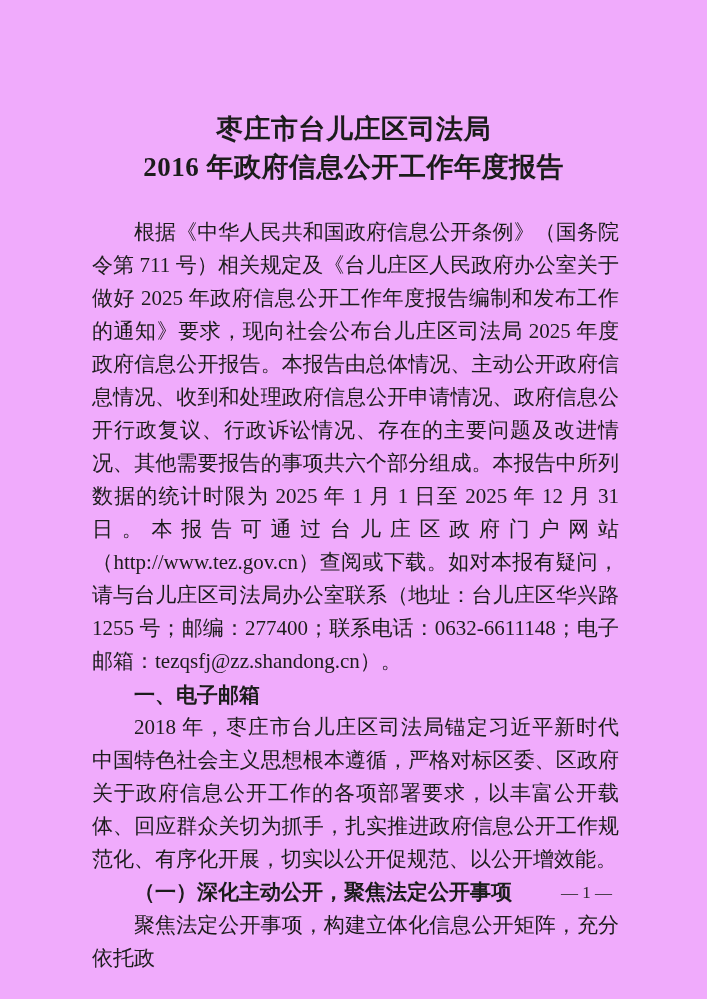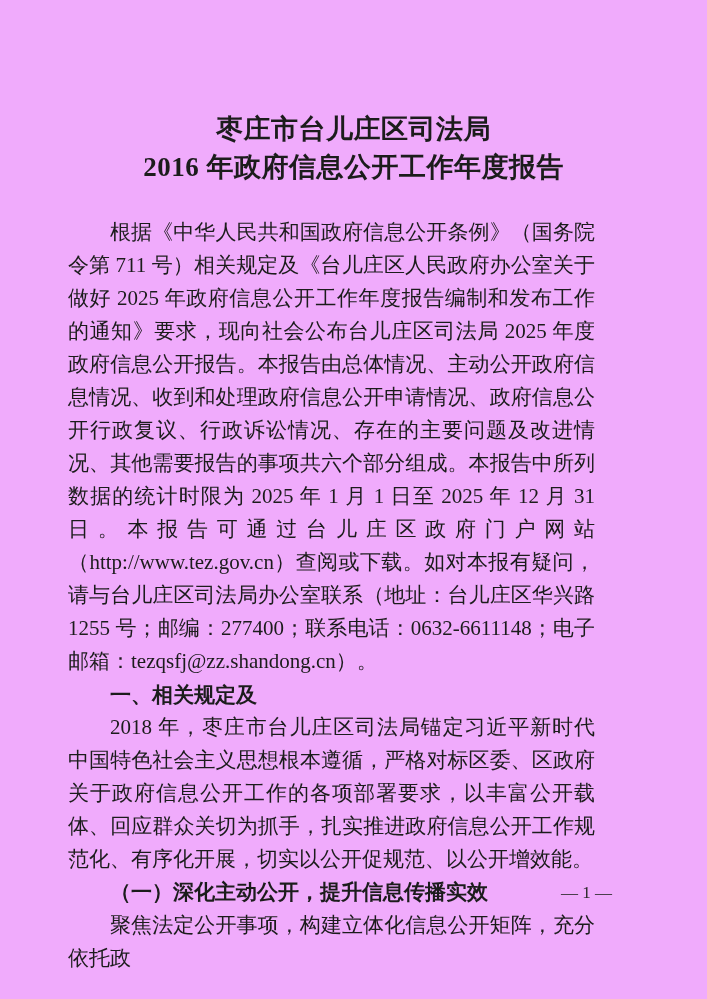--- a/index.html
+++ b/index.html
@@ -21,21 +21,21 @@
     padding-top: 110px;
     text-align: center;
     font-size: 27px;
     line-height: 38px;
     font-weight: 700;
     letter-spacing: 0.5px;
   }
   .title-line { display: block; }
   .doc-body {
     width: 527px;
-    margin: 30px 0 0 68px;
+    margin: 30px 0 0 92px;
     font-size: 21px;
     line-height: 33px;
     text-align: justify;
   }
   .para {
     margin: 0;
     text-indent: 2em;
     word-break: break-word;
   }
   .heading1 {
@@ -68,24 +68,24 @@
 <div class="page">
 
   <h1 class="doc-title">
     <span class="title-line">枣庄市台儿庄区司法局</span>
     <span class="title-line">2016 年政府信息公开工作年度报告</span>
   </h1>
 
   <div class="doc-body">
     <p class="para">根据《中华人民共和国政府信息公开条例》（国务院令第 711 号）相关规定及《台儿庄区人民政府办公室关于做好 2025 年政府信息公开工作年度报告编制和发布工作的通知》要求，现向社会公布台儿庄区司法局 2025 年度政府信息公开报告。本报告由总体情况、主动公开政府信息情况、收到和处理政府信息公开申请情况、政府信息公开行政复议、行政诉讼情况、存在的主要问题及改进情况、其他需要报告的事项共六个部分组成。本报告中所列数据的统计时限为 2025 年 1 月 1 日至 2025 年 12 月 31 日。本报告可通过台儿庄区政府门户网站（http://www.tez.gov.cn）查阅或下载。如对本报有疑问，请与台儿庄区司法局办公室联系（地址：台儿庄区华兴路 1255 号；邮编：277400；联系电话：0632-6611148；电子邮箱：tezqsfj@zz.shandong.cn）。</p>
 
-    <p class="heading1">一、相关规定及</p>
+    <p class="heading1">一、电子邮箱</p>
 
     <p class="para">2018 年，枣庄市台儿庄区司法局锚定习近平新时代中国特色社会主义思想根本遵循，严格对标区委、区政府关于政府信息公开工作的各项部署要求，以丰富公开载体、回应群众关切为抓手，扎实推进政府信息公开工作规范化、有序化开展，切实以公开促规范、以公开增效能。</p>
 
-    <p class="heading2">（一）深化主动公开，提升信息传播实效</p>
+    <p class="heading2">（一）深化主动公开，聚焦法定公开事项</p>
 
     <p class="para">聚焦法定公开事项，构建立体化信息公开矩阵，充分依托政</p>
   </div>
 
   <div class="page-number">— 1 —</div>
 
 </div>
 
 </body></html>

